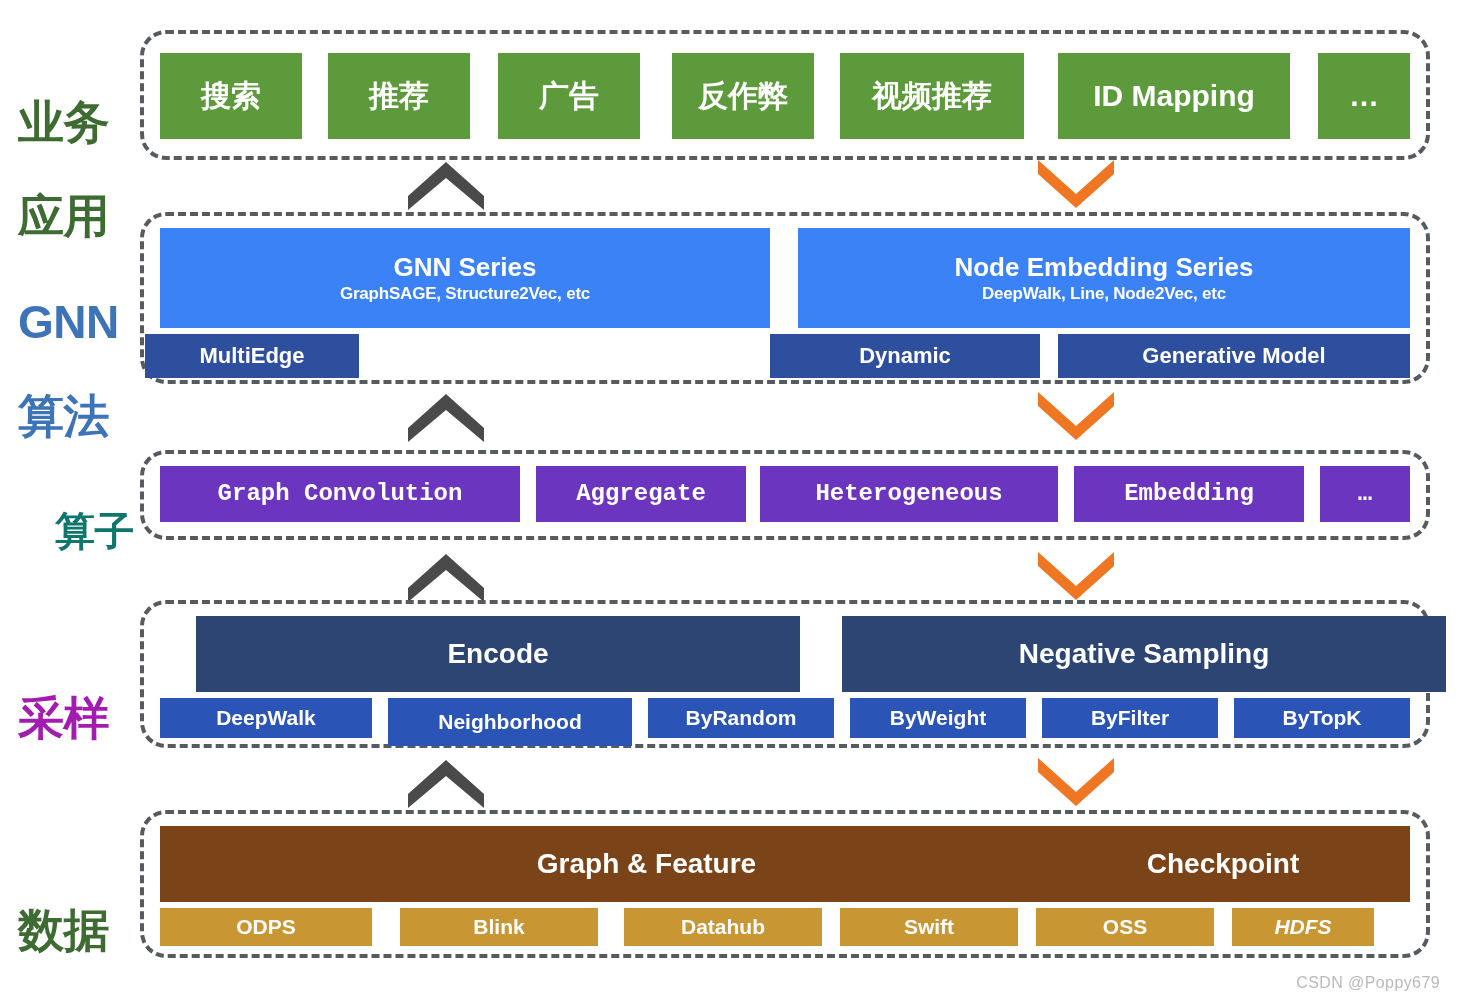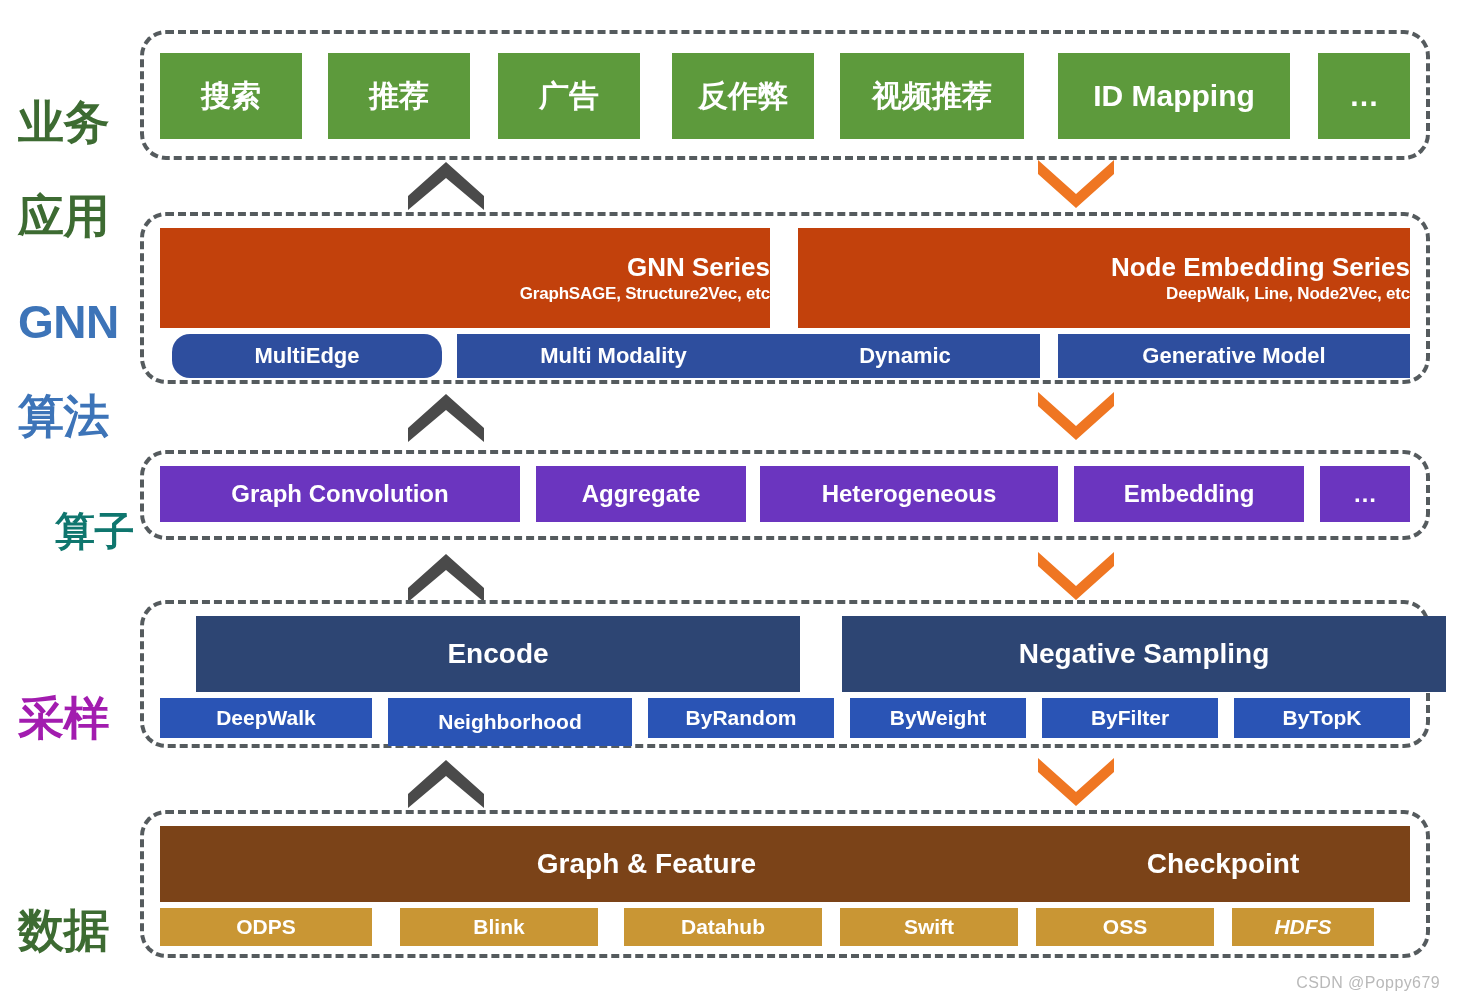--- a/index.html
+++ b/index.html
@@ -46,23 +46,23 @@
   }
   .box .sub {
     font-weight: bold;
     font-size: 17px;
     margin-top: 2px;
     letter-spacing: -0.2px;
   }
 
   
   .c-green   { background: #5d9a3c; }
-  .c-teal    { background: #c2410c; align-items: flex-end; }
+  .c-teal    { background: #3b82f6; }
   .c-navyblu { background: #2e4e9e; }
-  .c-purple  { background: #6b35bf; }
+  .c-purple  { background: #6b35bf; font-family: Liberation Mono, monospace; }
   .c-darknav { background: #2d4573; margin-left: 36px; }
   .c-brightb { background: #2a54b5; }
   .c-brown   { background: #7b4318; }
   .c-gold    { background: #c99634; }
 
   
   .chev { position: absolute; }
   .chev svg { display: block; }
 
   
@@ -128,25 +128,22 @@
 
   <div class="box c-teal" style="left:160px; top:228px; width:610px; height:100px; font-size:26px;">
     <span>GNN Series</span>
     <span class="sub">GraphSAGE, Structure2Vec, etc</span>
   </div>
   <div class="box c-teal" style="left:798px; top:228px; width:612px; height:100px; font-size:26px;">
     <span>Node Embedding Series</span>
     <span class="sub">DeepWalk, Line, Node2Vec, etc</span>
   </div>
 
-  <div class="box c-navyblu" style="left:172px; top:334px; width:270px; height:44px; font-size:22px;border-radius:18px;">
+  <div class="box c-navyblu" style="left:145px; top:334px; width:214px; height:44px; font-size:22px;">
     <span>MultiEdge</span>
-  </div>
-  <div class="box c-navyblu" style="left:457px; top:334px; width:313px; height:44px; font-size:22px;">
-    <span>Multi Modality</span>
   </div>
   <div class="box c-navyblu" style="left:770px; top:334px; width:270px; height:44px; font-size:22px;">
     <span>Dynamic</span>
   </div>
   <div class="box c-navyblu" style="left:1058px; top:334px; width:352px; height:44px; font-size:22px;">
     <span>Generative Model</span>
   </div>
 
   <div class="chev" style="left:408px; top:392px;">
     <svg width="76" height="50" viewBox="0 0 76 50">

